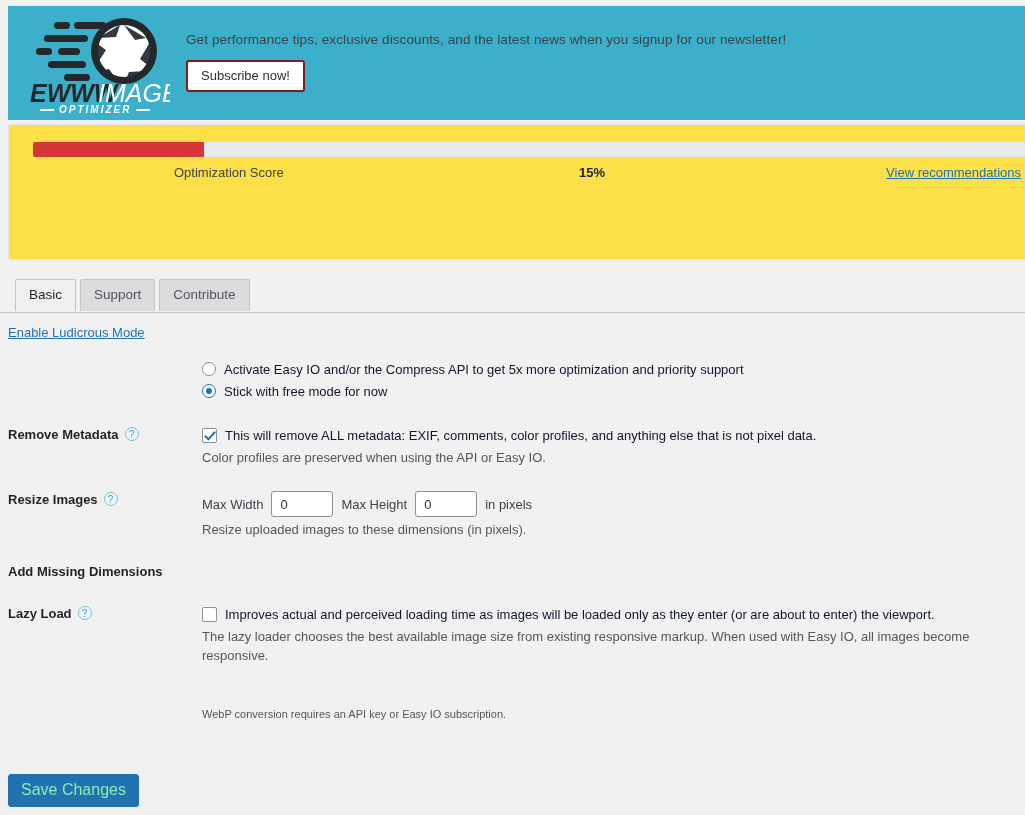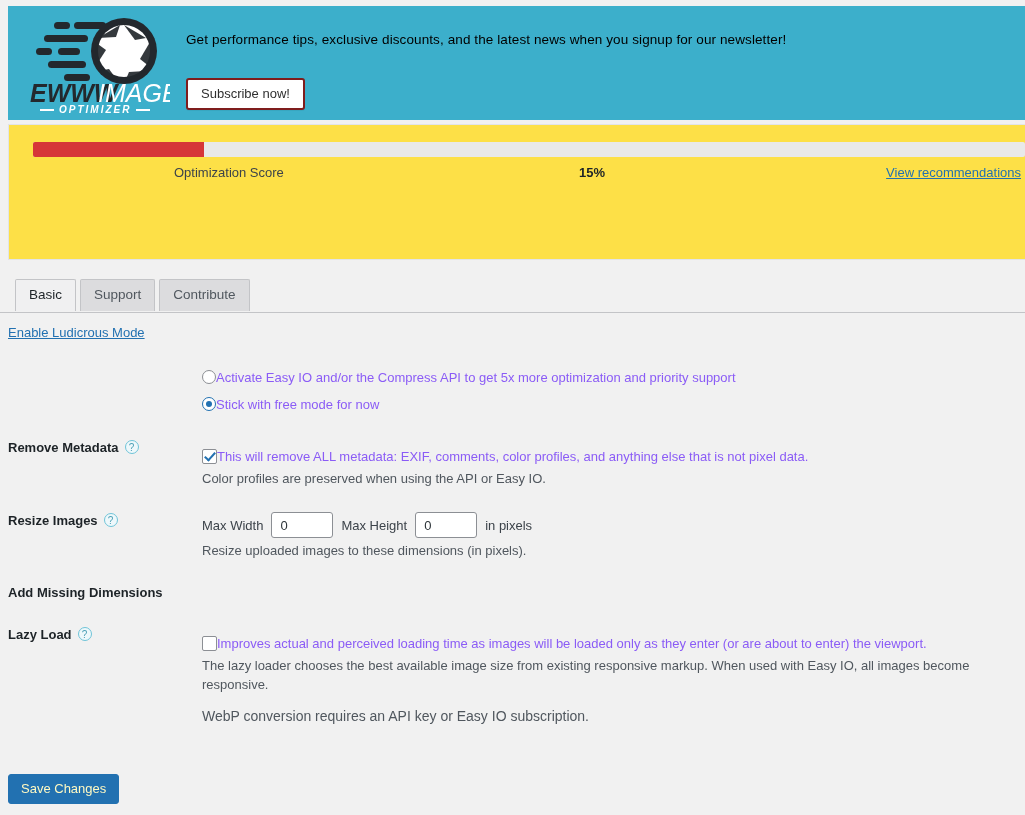--- a/index.html
+++ b/index.html
@@ -35,24 +35,24 @@
     padding-top: 8px;
     padding-left: 22px;
     box-sizing: border-box;
   }
   .logo-svg { display: block; }
   .banner-copy {
     padding-top: 26px;
     padding-left: 8px;
   }
   .banner-text {
-    color: #000000;
+    color: #404040;
     font-size: 13.5px;
     line-height: 16px;
-    margin-bottom: 30px;
+    margin-bottom: 12px;
     letter-spacing: .1px;
   }
   .subscribe-btn {
     display: inline-block;
     background: #ffffff;
     border: 2px solid #7f1d1d;
     border-radius: 3px;
     color: #2f2f2f;
     font-size: 13px;
     padding: 6px 13px 7px;
@@ -209,26 +209,25 @@
     background: #eef8fb;
     cursor: pointer;
     box-sizing: border-box;
     position: relative;
     top: 1px;
   }
 
   .opt-line {
     display: flex;
     align-items: flex-start;
-    gap: 0;
-    font-size: 13px;
-    color: #8b5cf6;
+    gap: 8px;
+    font-size: 13px;
+    color: #0f172a;
     line-height: 19px;
     margin-bottom: 3px;
-    margin-top: 8px;
   }
   .opt-line .txt { padding-top: 0px; }
 
   .radio {
     width: 14px;
     height: 14px;
     border-radius: 50%;
     border: 1px solid #8c8f94;
     background: #fff;
     box-sizing: border-box;
@@ -303,33 +302,33 @@
     padding: 0 8px;
     box-sizing: border-box;
     color: #2c3338;
     font-family: "Liberation Sans", sans-serif;
   }
 
   .webp-note {
     position: absolute;
     left: 202px;
     top: 708px;
-    font-size: 14px;
+    font-size: 11px;
     color: #50575e;
   }
 
   .save-btn {
     position: absolute;
     left: 8px;
     top: 774px;
     background: #2271b1;
-    color: #fef9c3;
+    color: #86efac;
     border: 1px solid #2271b1;
     border-radius: 3px;
-    font-size: 13px;
+    font-size: 16px;
     padding: 6px 12px 7px;
     cursor: pointer;
     font-family: "Liberation Sans", sans-serif;
   }
 </style>
 </head>
 <body>
 
 <div class="banner">
   <div class="logo-wrap">

